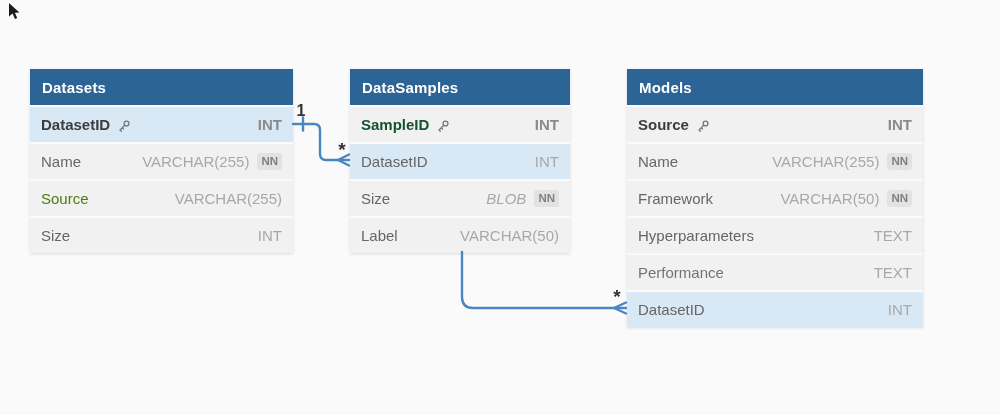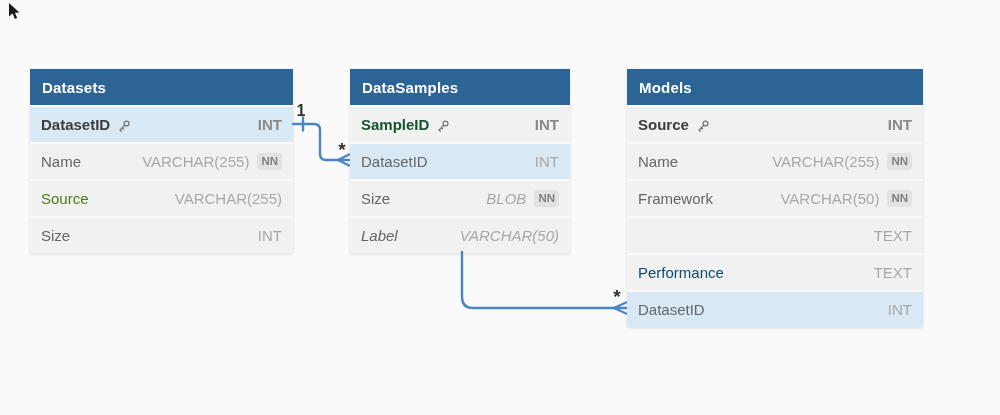--- a/index.html
+++ b/index.html
@@ -84,21 +84,21 @@
             <span class="col-type" style="color: rgb(168, 168, 168);">INT</span>
           </span>
         </div>
         <div class="table-row" style="background: rgb(241, 241, 241);">
           <span class="col-name" style="color: rgb(102, 102, 102);">Size</span>
           <span class="right-group">
             <span class="col-type" style="color: rgb(168, 168, 168); font-style: italic;">BLOB</span>
             <span class="nn-badge" style="background: rgb(226, 226, 226); color: rgb(128, 128, 128);">NN</span>
           </span>
         </div>
-        <div class="table-row" style="background: rgb(241, 241, 241); font-style: italic;">
+        <div class="table-row" style="background: rgb(241, 241, 241);">
           <span class="col-name" style="color: rgb(102, 102, 102);">Label</span>
           <span class="right-group">
             <span class="col-type" style="color: rgb(168, 168, 168);">VARCHAR(50)</span>
           </span>
         </div>
       </div>
       <div class="er-table" style="left: 627px; top: 69px; width: 296px;">
         <div class="table-header" style="background: rgb(45, 100, 150); color: rgb(255, 255, 255);">
           <span>Models</span>
         </div>
@@ -120,26 +120,27 @@
           </span>
         </div>
         <div class="table-row" style="background: rgb(241, 241, 241); gap: 13px;">
           <span class="col-name" style="color: rgb(102, 102, 102);">Framework</span>
           <span class="right-group">
             <span class="col-type" style="color: rgb(168, 168, 168);">VARCHAR(50)</span>
             <span class="nn-badge" style="background: rgb(226, 226, 226); color: rgb(128, 128, 128);">NN</span>
           </span>
         </div>
         <div class="table-row" style="background: rgb(241, 241, 241);">
+          <span class="col-name" style="color: rgb(102, 102, 102);">Hyperparameters</span>
           <span class="right-group">
             <span class="col-type" style="color: rgb(168, 168, 168);">TEXT</span>
           </span>
         </div>
         <div class="table-row" style="background: rgb(241, 241, 241);">
-          <span class="col-name" style="color: #0c4a6e;">Performance</span>
+          <span class="col-name" style="color: #737373;">Performance</span>
           <span class="right-group">
             <span class="col-type" style="color: rgb(168, 168, 168);">TEXT</span>
           </span>
         </div>
         <div class="table-row" style="background: rgb(217, 232, 245);">
           <span class="col-name" style="color: rgb(102, 102, 102);">DatasetID</span>
           <span class="right-group">
             <span class="col-type" style="color: rgb(168, 168, 168);">INT</span>
           </span>
         </div>

